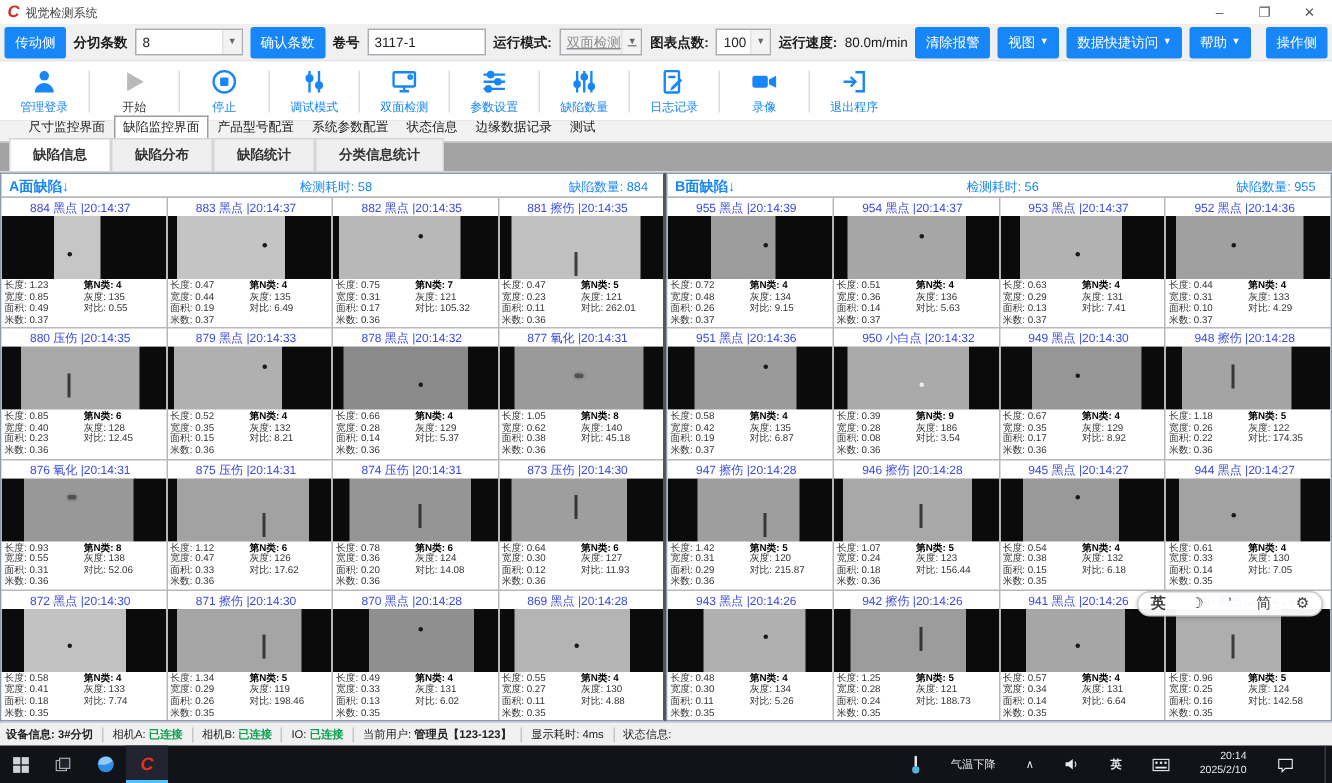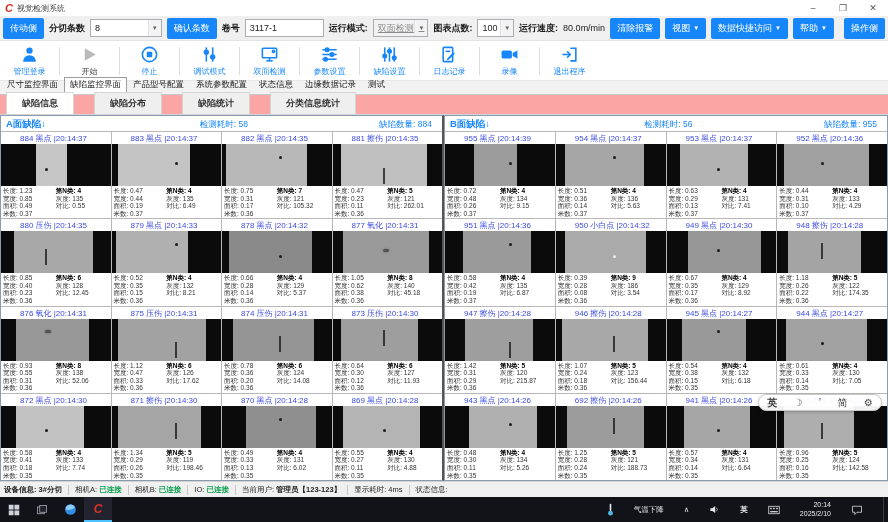--- a/index.html
+++ b/index.html
@@ -23,25 +23,25 @@
   .sel.disabled{background:#f2f2f2;color:#8b8b8b;text-decoration:underline;}
   .spacer{flex:1;}
   
   .toolbar2{height:40px;background:#fff;display:flex;align-items:center;padding-left:2px;border-bottom:1px solid #e8e8e8;}
   .tbtn{display:flex;flex-direction:column;align-items:center;justify-content:center;width:55px;height:38px;gap:1px;}
   .tbtn .tlab{font-size:8px;color:#1786f9;white-space:nowrap;}
   .tbtn .tlab.muted{color:#3c3c3c;}
   .ticon{height:20px;display:flex;align-items:center;justify-content:center;}
   .tdiv{width:1px;height:28px;background:#dcdcdc;margin:0 2px;}
   
-  .maintabs{height:14px;background:#f2f2f2;display:flex;align-items:flex-end;padding-left:1px;border-bottom:1px solid #c9c9c9;}
+  .maintabs{height:14px;background:#f2f2f2;display:flex;align-items:flex-end;padding-left:13px;border-bottom:1px solid #c9c9c9;}
   .mtab{font-size:8.5px;color:#222;padding:1px 5px 2px;border:1px solid transparent;white-space:nowrap;}
   .mtab.active{background:#fff;border-color:#9d9d9d;border-bottom-color:#fff;}
   
-  .subtabs{height:20px;background:#fca5a5;display:flex;align-items:flex-end;padding-left:6px;border-bottom:1px solid #d5d5d5;gap:20px;}
+  .subtabs{height:20px;background:#a3a3a3;display:flex;align-items:flex-end;padding-left:6px;border-bottom:1px solid #d5d5d5;}
   .stab{font-size:9px;font-weight:bold;color:#333;padding:4px 15px;background:#efefef;border:1px solid #d5d5d5;border-bottom:none;white-space:nowrap;}
   .stab.active{background:#fff;}
   
   .panels{height:366px;display:flex;}
   .panel{width:444px;border:1px solid #8a9ab0;display:flex;flex-direction:column;background:#fff;}
   .panel:first-child{border-right:2px solid #555;}
   .phead{height:15px;position:relative;font-size:8.5px;color:#1786f9;}
   .phead .ptitle{position:absolute;left:5px;top:2px;font-weight:bold;font-size:9.5px;}
   .phead .ptime{position:absolute;left:50%;transform:translateX(-45%);top:3px;}
   .phead .pcount{position:absolute;right:10px;top:3px;}
@@ -206,21 +206,21 @@
         <span class="ticon">
           <svg width="19" height="19" viewBox="0 0 24 24" stroke="#1786f9" stroke-width="2" fill="#1786f9">
             <line x1="6" y1="3" x2="6" y2="21"></line>
             <line x1="12" y1="3" x2="12" y2="21"></line>
             <line x1="18" y1="3" x2="18" y2="21"></line>
             <circle cx="6" cy="14" r="2.2"></circle>
             <circle cx="12" cy="8" r="2.2"></circle>
             <circle cx="18" cy="16" r="2.2"></circle>
           </svg>
         </span>
-        <span class="tlab">缺陷设置</span>
+        <span class="tlab">缺陷数量</span>
       </div>
       <div class="tdiv"></div>
       <div class="tbtn">
         <span class="ticon">
           <svg width="19" height="19" viewBox="0 0 24 24" fill="none" stroke="#1786f9" stroke-width="2">
             <rect x="4" y="3" width="12" height="18" rx="1"></rect>
             <line x1="7" y1="8" x2="13" y2="8"></line>
             <path d="M21 8l-8 8-1.5 3.5L15 18l8-8z" fill="#1786f9" stroke="none" transform="translate(-2 2) scale(0.9)"></path>
           </svg>
         </span>
@@ -886,21 +886,21 @@
                 <div>米数: 0.35</div>
               </div>
               <div class="cr">
                 <div class="b">第N类: 4</div>
                 <div>灰度: 134</div>
                 <div>对比: 5.26</div>
               </div>
             </div>
           </div>
           <div class="cell">
-            <div class="chead">692 擦伤 |20:14:26</div>
+            <div class="chead">942 擦伤 |20:14:26</div>
             <div class="cimg" style="background: rgb(156, 156, 156);">
               <i class="bar" style="left: 0px; width: 10%;"></i>
               <i class="bar" style="right: 0px; width: 20%;"></i>
               <i class="mk-line" style="left: 52%; top: 28%;"></i>
             </div>
             <div class="cinfo">
               <div class="cl">
                 <div>长度: 1.25</div>
                 <div>宽度: 0.28</div>
                 <div>面积: 0.24</div>

